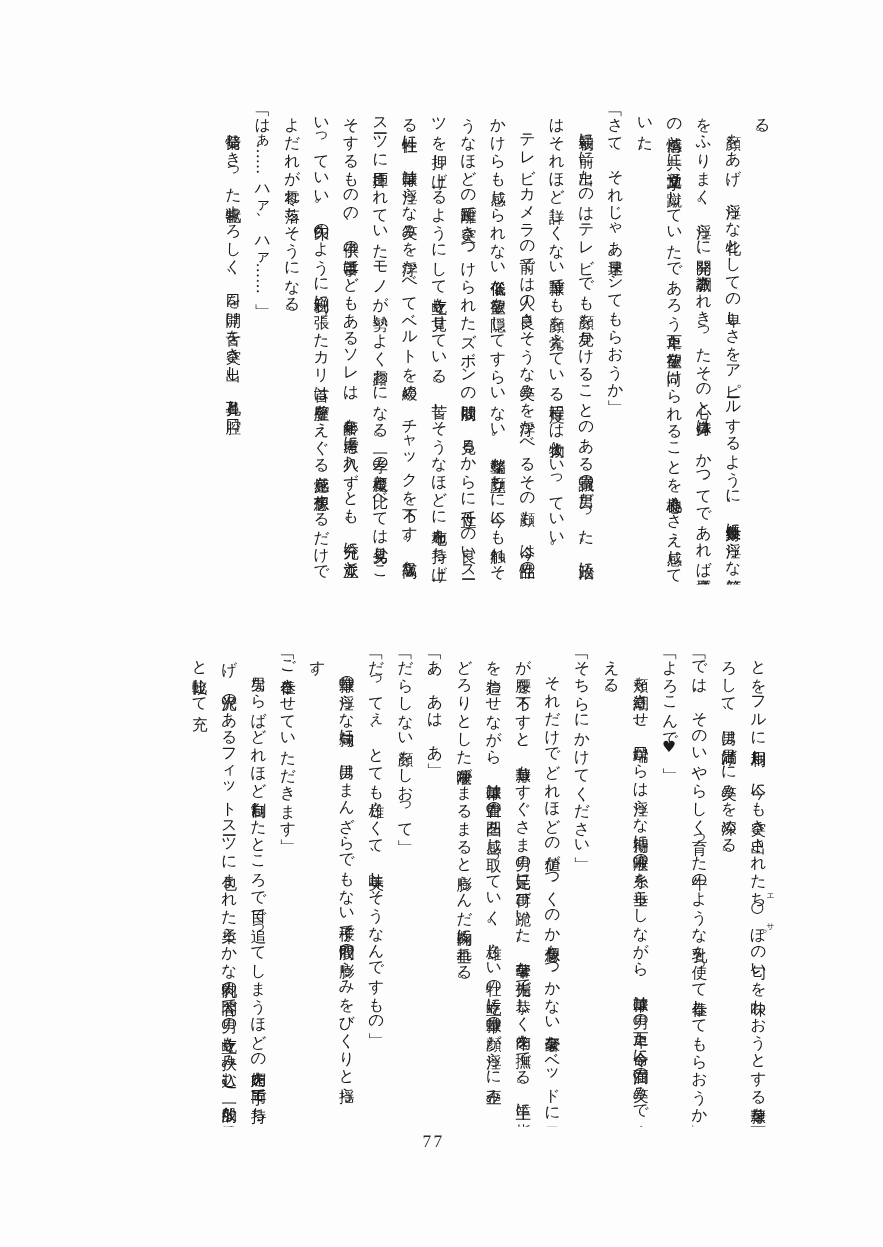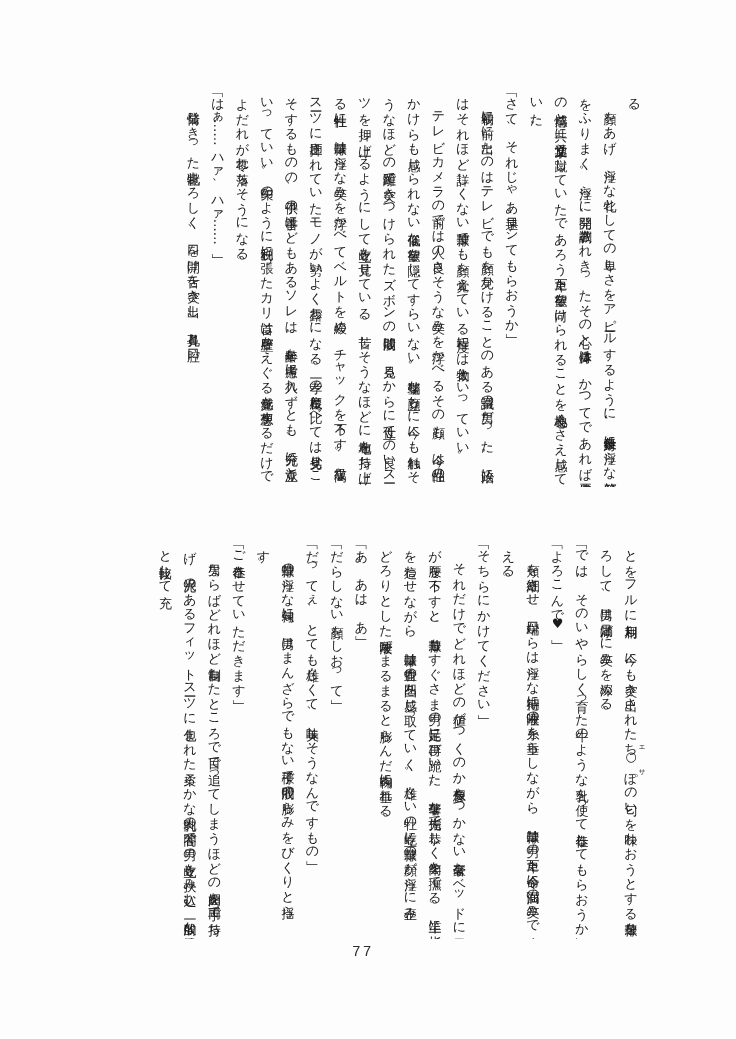--- a/index.html
+++ b/index.html
@@ -47,21 +47,21 @@
     letter-spacing: 0;
     color: #1b1b1b;
   }
   .page-number {
     position: absolute;
     top: 944px;
     left: 352px;
     font-size: 14.5px;
     letter-spacing: 2px;
     color: #2e2e2e;
-    font-family: Liberation Mono, monospace;
+    font-family: Liberation Serif, serif;
   }
 </style>
 </head>
 <body>
 
 <div class="page">
   <section id="block-top" class="text-block top">
       <p class="">る。</p>
       <p class="indent">顔をあげ、淫らな牝としての卑しさをアピールするように、奉仕対象に淫らな笑顔をふりまく。淫らに開発、調教されきったその心と身体は、かつてであれば嫌悪の感情と共に文字通り一蹴していたであろう下卑た欲望を向けられることを心地良くさえ感じていた。</p>
       <p class="">「さて、それじゃあ早速、シてもらおうか」</p>

